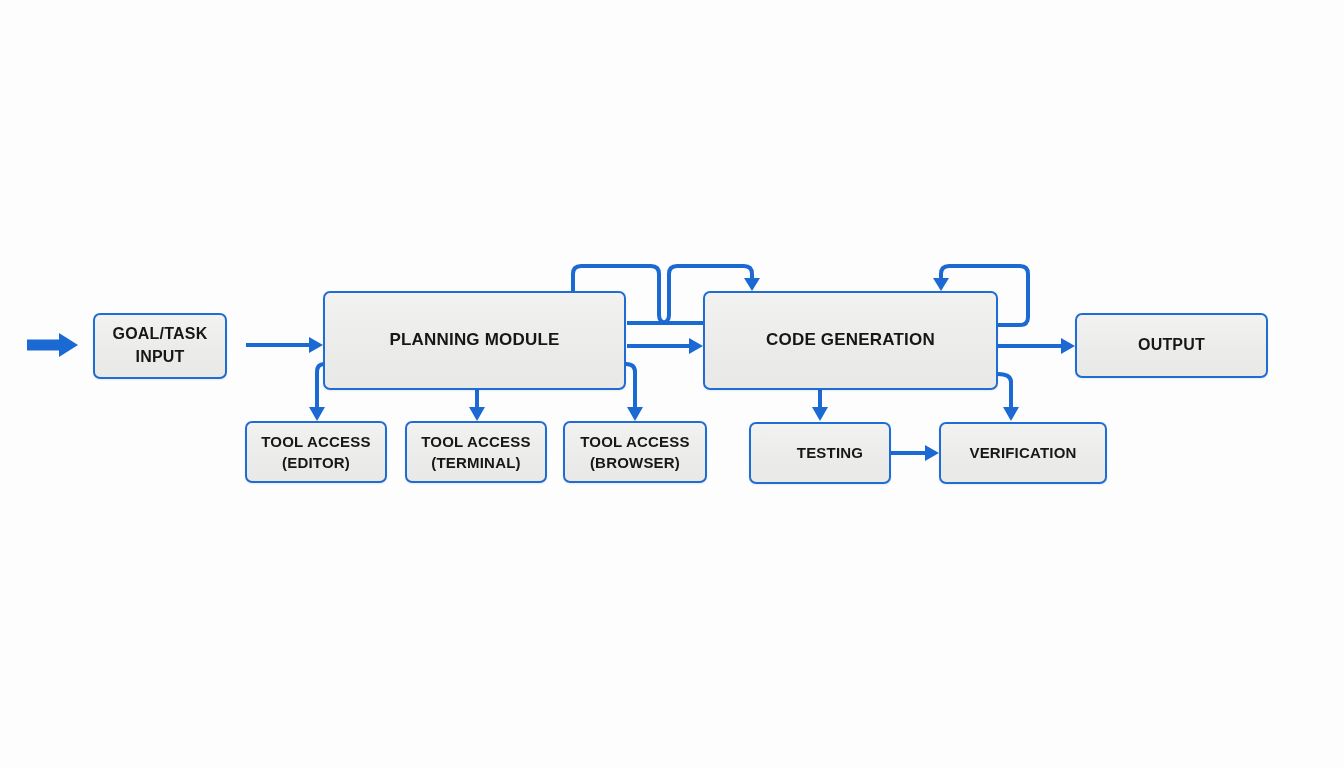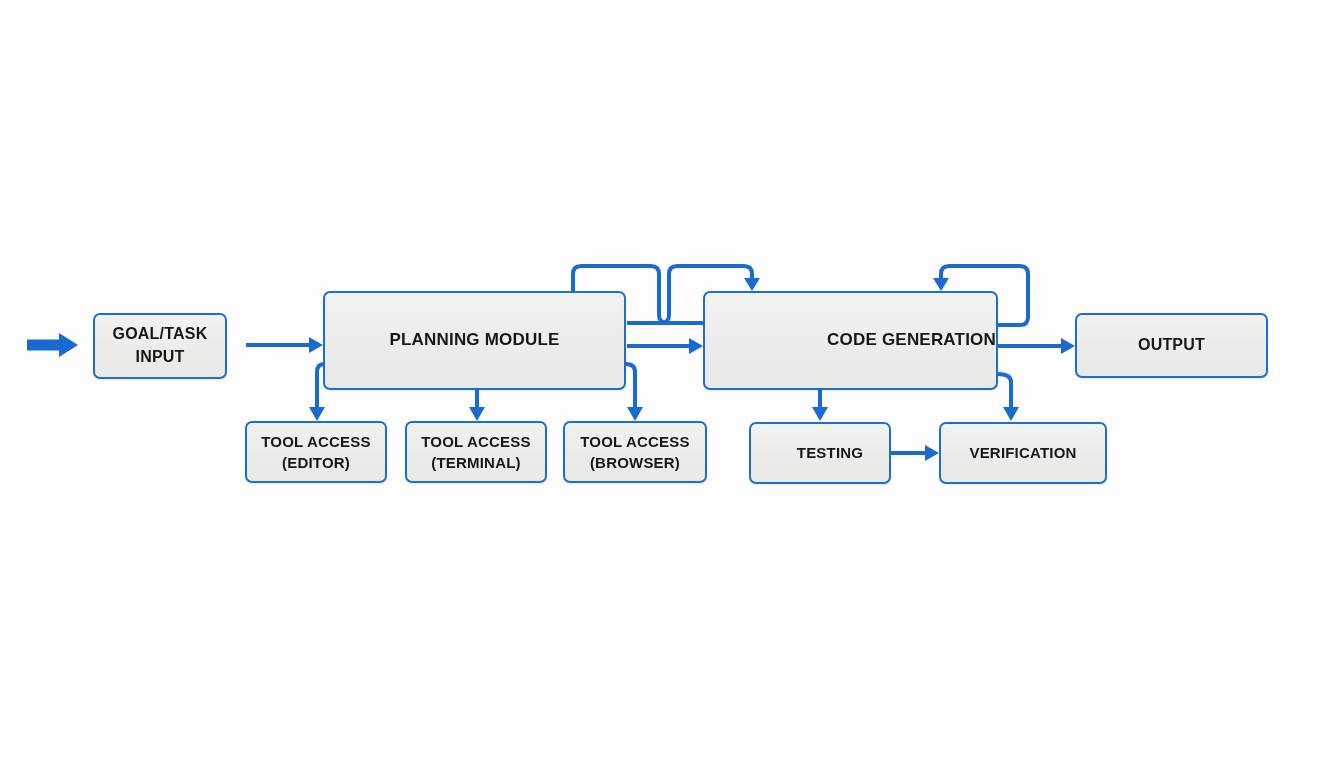--- a/index.html
+++ b/index.html
@@ -35,21 +35,21 @@
     letter-spacing: 0.2px;
     line-height: 1.42;
   }
   .big .label   { font-size: 17px; }
   .mid .label   { font-size: 16px; }
   .small .label { font-size: 15px; }
 
   
   #node-goal        { left: 78px;   top: 313px; width: 134px; height: 66px; margin-left: 15px; }
   #node-planning    { left: 323px;  top: 291px; width: 303px; height: 99px; align-items: center; }
-  #node-codegen     { left: 703px;  top: 291px; width: 295px; height: 99px; justify-content: flex-end; }
+  #node-codegen     { left: 703px;  top: 291px; width: 295px; height: 99px; }
   #node-output      { left: 1075px; top: 313px; width: 193px; height: 65px; }
   #node-editor      { left: 245px;  top: 421px; width: 142px; height: 62px; }
   #node-terminal    { left: 405px;  top: 421px; width: 142px; height: 62px; }
   #node-browser     { left: 563px;  top: 421px; width: 144px; height: 62px; }
   #node-testing     { left: 749px;  top: 422px; width: 142px; height: 62px; padding-left: 20px; }
   #node-verification{ left: 939px;  top: 422px; width: 168px; height: 62px; }
 
   .stroke { fill: none; stroke: #1b6ad3; stroke-width: 4; }
   .stroke-bold { fill: none; stroke: #1b6ad3; stroke-width: 11; }
   .head { fill: #1b6ad3; stroke: none; }

